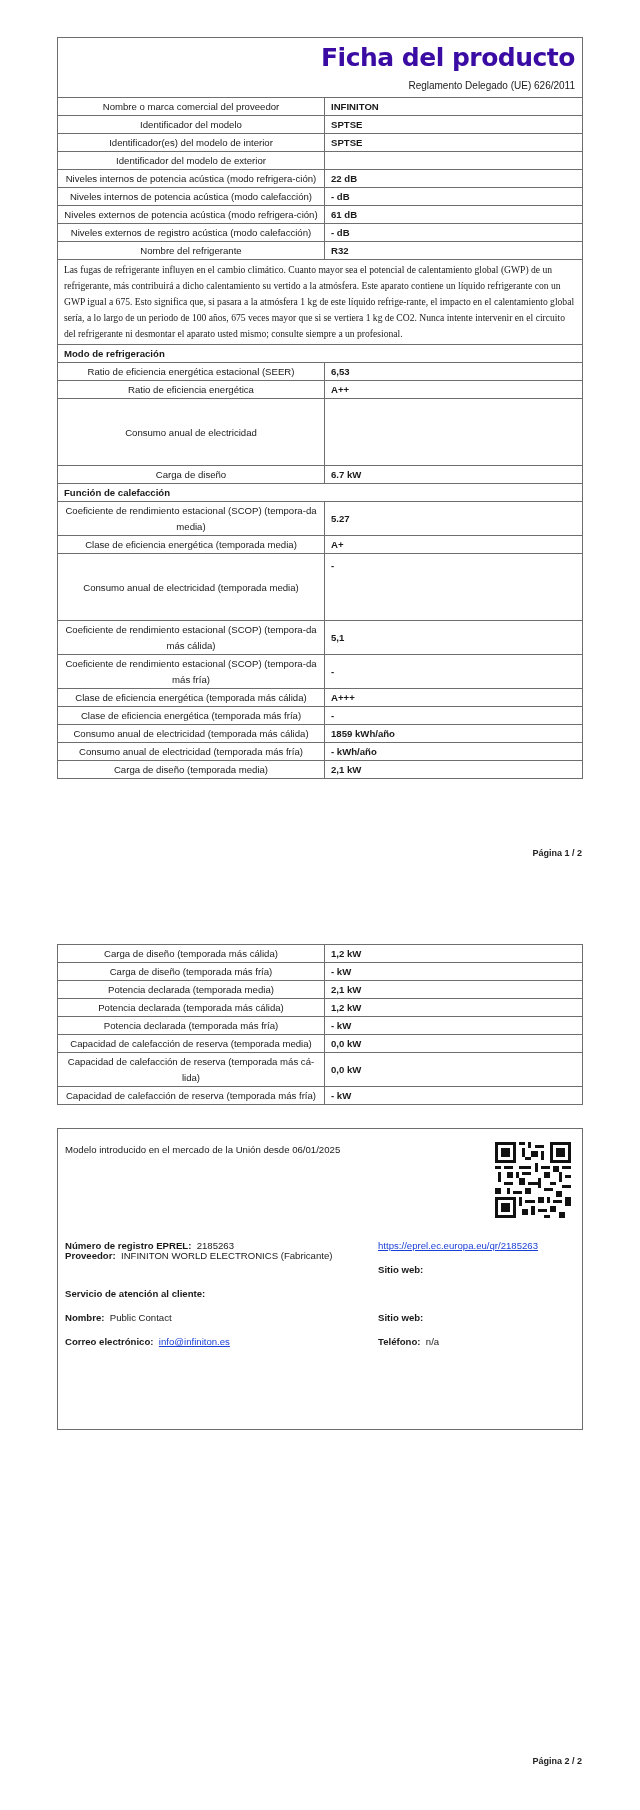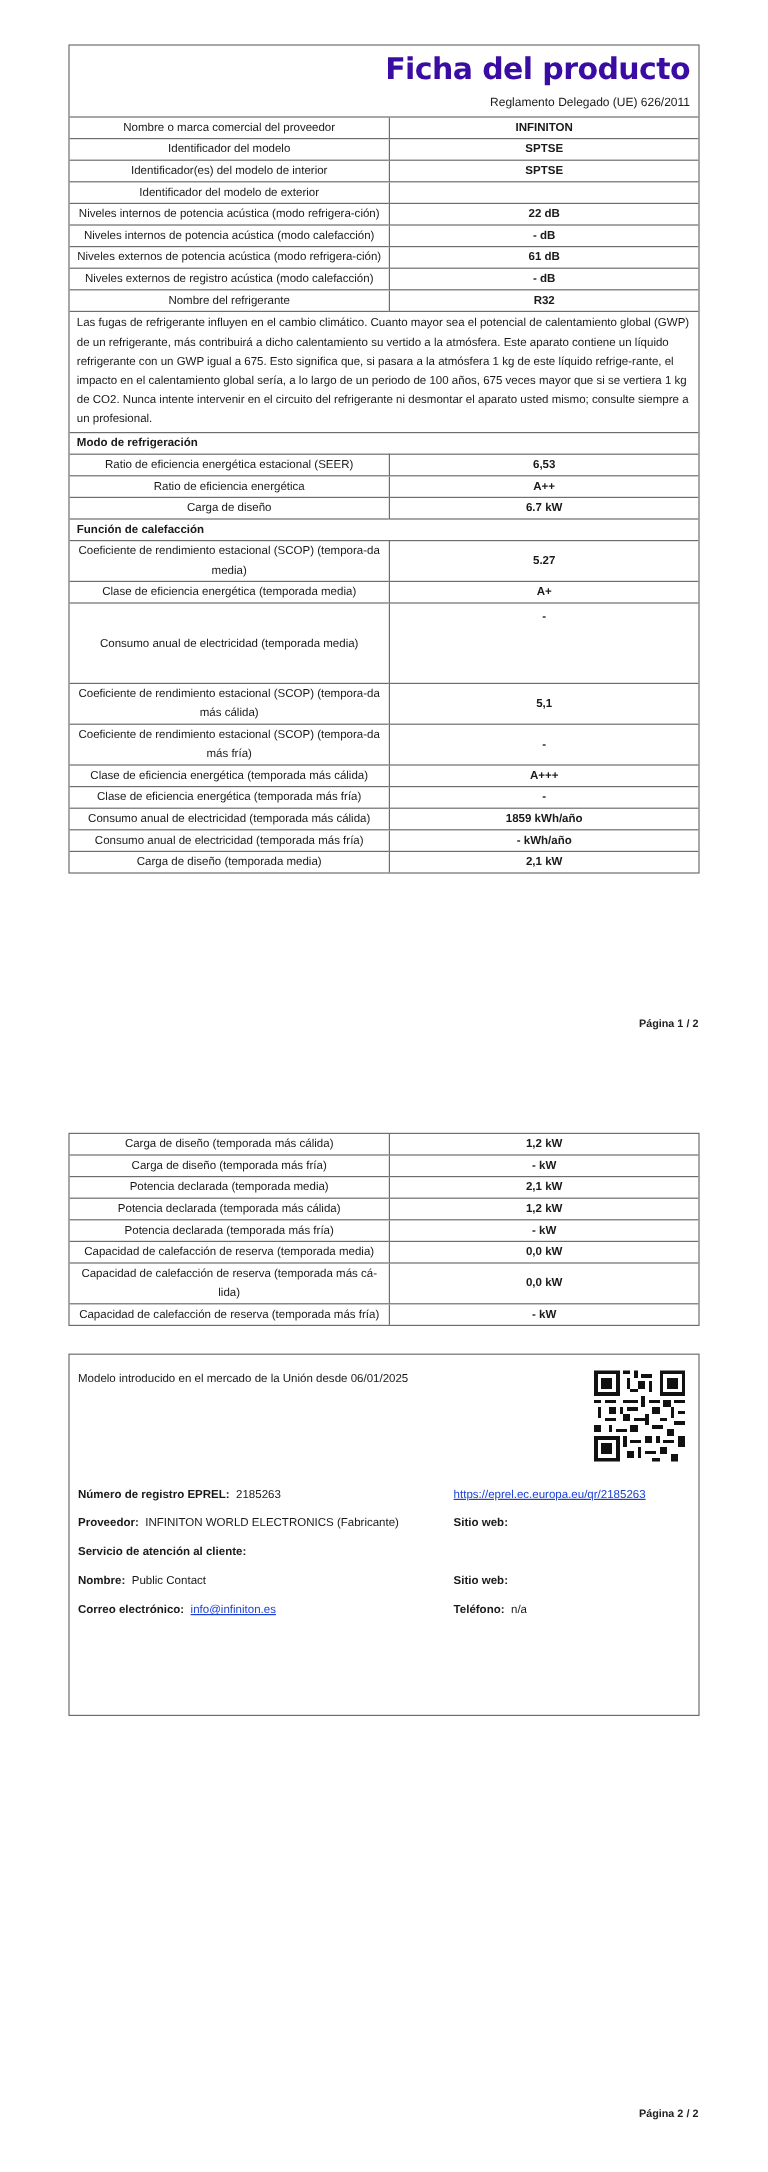--- a/index.html
+++ b/index.html
@@ -5,23 +5,23 @@
   html, body { margin: 0; padding: 0; background: #ffffff; }
   body { width: 640px; height: 1810px; position: relative; font-family: "Liberation Sans", sans-serif; color: #1a1a1a; overflow: hidden; }
   .sheet { position: absolute; left: 57px; width: 526px; border: 1.5px solid #6e6e6e; box-sizing: border-box; }
   .header { padding: 3px 7px 0 7px; height: 60px; border-bottom: 1px solid #6e6e6e; box-sizing: border-box; text-align: right; }
   .title { font-family: "DejaVu Sans", sans-serif; font-weight: bold; font-size: 25px; color: #3a0ca3; letter-spacing: -0.5px; line-height: 34px; }
   .subtitle { font-size: 10px; line-height: 16px; margin-top: 3px; }
   table { border-collapse: collapse; width: 100%; table-layout: fixed; }
   td { border-top: 1px solid #6e6e6e; font-size: 9.6px; line-height: 16px; padding: 1px 6px 0 6px; vertical-align: middle; }
   tr:first-child td { border-top: none; }
   td.label { width: 254px; border-right: 1px solid #6e6e6e; text-align: center; }
-  td.val { text-align: center; font-weight: bold; }
+  td.val { font-weight: bold; }
   td.section { font-weight: bold; margin-top: 42px; }
-  td.para { font-size: 9.6px; line-height: 16px; padding: 2px 6px 2px 6px; }
+  td.para { font-size: 9.6px; line-height: 16px; padding: 2px 6px 2px 6px; font-family: Liberation Serif, serif; }
   tr.tall td { height: 62px; }
   tr.tall td.val { vertical-align: top; padding-top: 4px; }
   .page-num { position: absolute; right: 58px; font-size: 9px; font-weight: bold; color: #222; }
   .info { position: absolute; left: 57px; top: 1128px; width: 526px; height: 302px; border: 1.5px solid #6e6e6e; box-sizing: border-box; font-size: 9.6px; }
   .info .line { position: absolute; left: 7px; line-height: 14px; }
   .info .rline { position: absolute; left: 320px; line-height: 14px; }
   .info b { font-weight: bold; }
   .info a { color: #1a3fd6; text-decoration: underline; }
   .qr { position: absolute; left: 437px; top: 13px; width: 76px; height: 76px; }
 </style>
@@ -77,20 +77,24 @@
     <tr>
           <td colspan="2" class="section">Modo de refrigeración</td>
         </tr>
     <tr>
           <td class="label">Ratio de eficiencia energética estacional (SEER)</td>
           <td class="val">6,53</td>
         </tr>
     <tr>
           <td class="label">Ratio de eficiencia energética</td>
           <td class="val">A++</td>
+        </tr>
+    <tr class="tall">
+          <td class="label">Consumo anual de electricidad</td>
+          <td class="val"></td>
         </tr>
     <tr>
           <td class="label">Carga de diseño</td>
           <td class="val">6.7 kW</td>
         </tr>
     <tr>
           <td colspan="2" class="section">Función de calefacción</td>
         </tr>
     <tr>
           <td class="label">Coeficiente de rendimiento estacional (SCOP) (tempora-da media)</td>
@@ -232,21 +236,21 @@
       <rect x="9" y="22" width="2" height="2"></rect>
         <rect x="12" y="21" width="1" height="3"></rect>
         <rect x="14" y="22" width="3" height="1"></rect>
         <rect x="18" y="21" width="2" height="2"></rect>
         <rect x="21" y="23" width="2" height="2"></rect>
         <rect x="16" y="24" width="2" height="1"></rect>
     </g>
   </svg>
   <div class="line" style="top:110px;"><b>Número de registro EPREL:</b>&nbsp;&nbsp;<span>2185263</span></div>
   <div class="rline" style="top:110px;"><a>https://eprel.ec.europa.eu/qr/2185263</a></div>
-  <div class="line" style="top:134px;"><b>Proveedor:</b>&nbsp;&nbsp;<span>INFINITON WORLD ELECTRONICS (Fabricante)</span></div>
+  <div class="line" style="top:120px;"><b>Proveedor:</b>&nbsp;&nbsp;<span>INFINITON WORLD ELECTRONICS (Fabricante)</span></div>
   <div class="rline" style="top:134px;"><b>Sitio web:</b></div>
   <div class="line" style="top:158px;"><b>Servicio de atención al cliente:</b></div>
   <div class="line" style="top:182px;"><b>Nombre:</b>&nbsp;&nbsp;<span>Public Contact</span></div>
   <div class="rline" style="top:182px;"><b>Sitio web:</b></div>
   <div class="line" style="top:206px;"><b>Correo electrónico:</b>&nbsp;&nbsp;<a>info@infiniton.es</a></div>
   <div class="rline" style="top:206px;"><b>Teléfono:</b>&nbsp;&nbsp;<span>n/a</span></div>
 </div>
 
 <div class="page-num" style="top:1756px;">Página 2 / 2</div>
 

